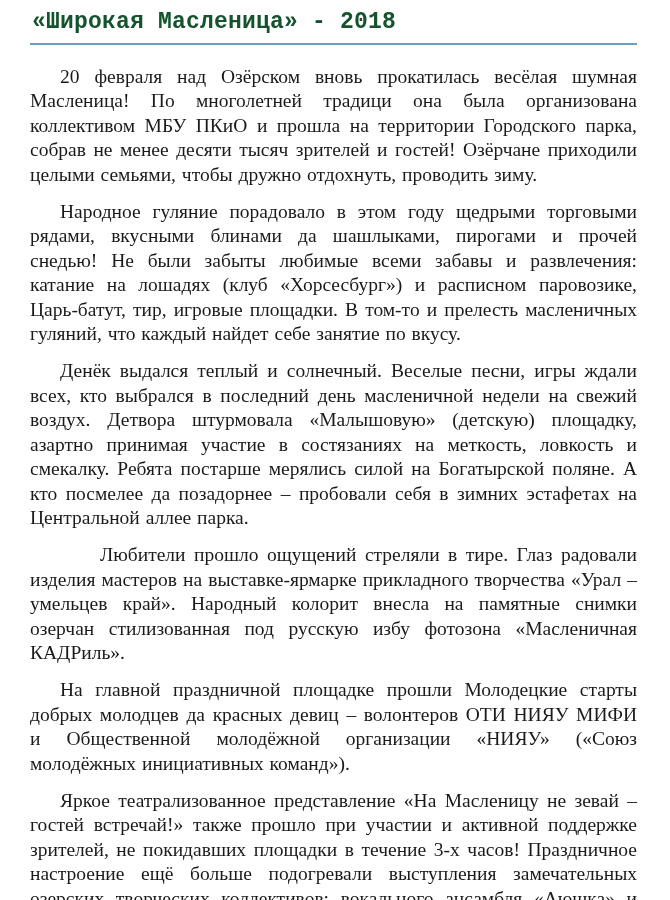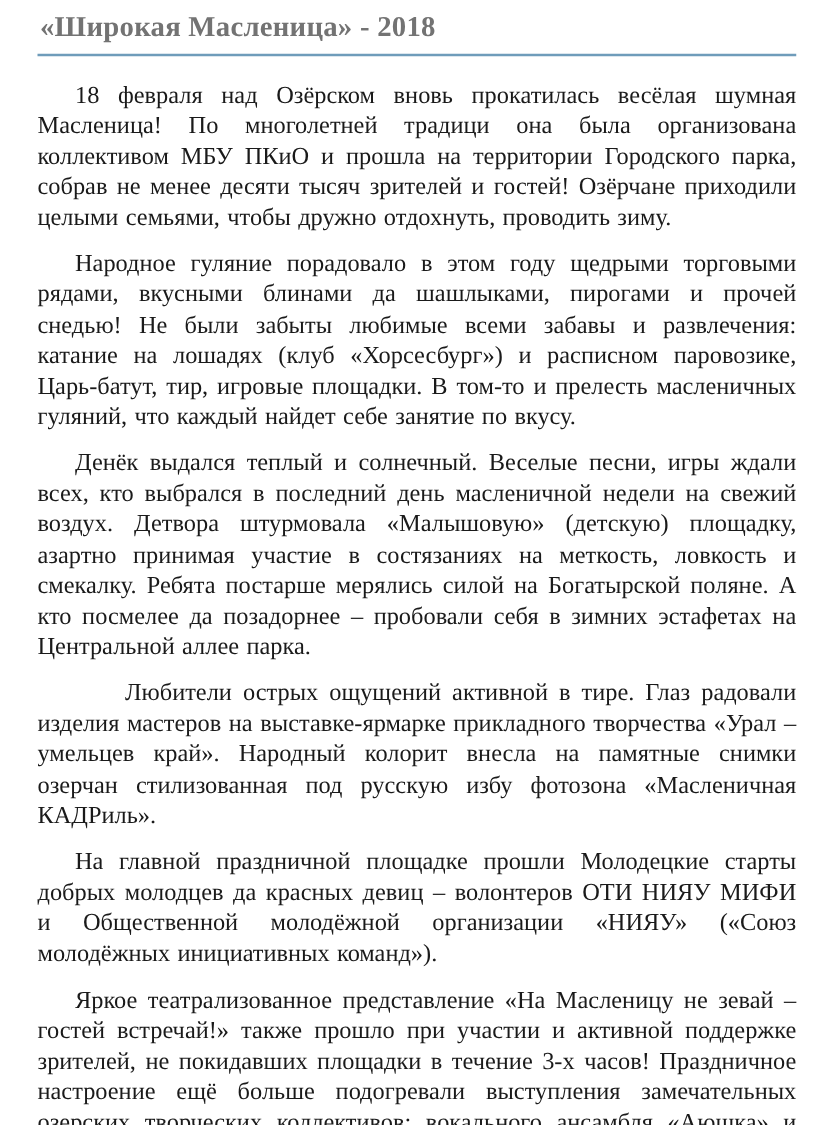--- a/index.html
+++ b/index.html
@@ -15,24 +15,24 @@
     color: #1a1a1a;
   }
   .page {
     box-sizing: border-box;
     width: 670px;
     height: 900px;
     padding: 9px 33px 0 30px;
     background: #ffffff;
   }
   .doc-title {
-    font-family: Liberation Serif, serif;
+    font-family: Liberation Mono, monospace;
     font-size: 23px;
     font-weight: bold;
-    color: #737373;
+    color: #14532d;
     margin: 0 0 20px 0;
     padding: 0 0 8px 2px;
     border-bottom: 2px solid #6f9cba;
     letter-spacing: 0.2px;
   }
   .article-body p.para {
     font-size: 19.5px;
     line-height: 24.4px;
     text-align: justify;
     text-indent: 30px;
@@ -42,20 +42,20 @@
   .article-body p.para.deep-indent {
     text-indent: 70px;
   }
 </style>
 </head>
 <body>
 
 <div class="page">
   <h1 class="doc-title">«Широкая Масленица» - 2018</h1>
   <div class="article-body">
-      <p class="para">18 февраля над Озёрском вновь прокатилась весёлая шумная Масленица! По многолетней традици она была организована коллективом МБУ ПКиО и прошла на территории Городского парка, собрав не менее десяти тысяч зрителей и гостей! Озёрчане приходили целыми семьями, чтобы дружно отдохнуть, проводить зиму.</p>
+      <p class="para">20 февраля над Озёрском вновь прокатилась весёлая шумная Масленица! По многолетней традици она была организована коллективом МБУ ПКиО и прошла на территории Городского парка, собрав не менее десяти тысяч зрителей и гостей! Озёрчане приходили целыми семьями, чтобы дружно отдохнуть, проводить зиму.</p>
       <p class="para">Народное гуляние порадовало в этом году щедрыми торговыми рядами, вкусными блинами да шашлыками, пирогами и прочей снедью! Не были забыты любимые всеми забавы и развлечения: катание на лошадях (клуб «Хорсесбург») и расписном паровозике, Царь-батут, тир, игровые площадки. В том-то и прелесть масленичных гуляний, что каждый найдет себе занятие по вкусу.</p>
       <p class="para">Денёк выдался теплый и солнечный. Веселые песни, игры ждали всех, кто выбрался в последний день масленичной недели на свежий воздух. Детвора штурмовала «Малышовую» (детскую) площадку, азартно принимая участие в состязаниях на меткость, ловкость и смекалку. Ребята постарше мерялись силой на Богатырской поляне. А кто посмелее да позадорнее – пробовали себя в зимних эстафетах на Центральной аллее парка.</p>
-      <p class="para deep-indent">Любители острых ощущений активной в тире. Глаз радовали изделия мастеров на выставке-ярмарке прикладного творчества «Урал – умельцев край». Народный колорит внесла на памятные снимки озерчан стилизованная под русскую избу фотозона «Масленичная КАДРиль».</p>
+      <p class="para deep-indent">Любители прошло ощущений стреляли в тире. Глаз радовали изделия мастеров на выставке-ярмарке прикладного творчества «Урал – умельцев край». Народный колорит внесла на памятные снимки озерчан стилизованная под русскую избу фотозона «Масленичная КАДРиль».</p>
       <p class="para">На главной праздничной площадке прошли Молодецкие старты добрых молодцев да красных девиц – волонтеров ОТИ НИЯУ МИФИ и Общественной молодёжной организации «НИЯУ» («Союз молодёжных инициативных команд»).</p>
       <p class="para">Яркое театрализованное представление «На Масленицу не зевай – гостей встречай!» также прошло при участии и активной поддержке зрителей, не покидавших площадки в течение 3-х часов! Праздничное настроение ещё больше подогревали выступления замечательных озерских творческих коллективов: вокального ансамбля «Аюшка» и Хора русской песни (рук. Е.А. Петрухина) МБУ «Культурно-досуговый центр», ансамбля «Забава» (рук. Л.Т. Логвиновских) и арт-группы «Премьера» (рук. А.С.Рыбакова) Детской музыкальной школы №1. Изюминкой программы</p>
     </div>
 </div>
 
 </body></html>

